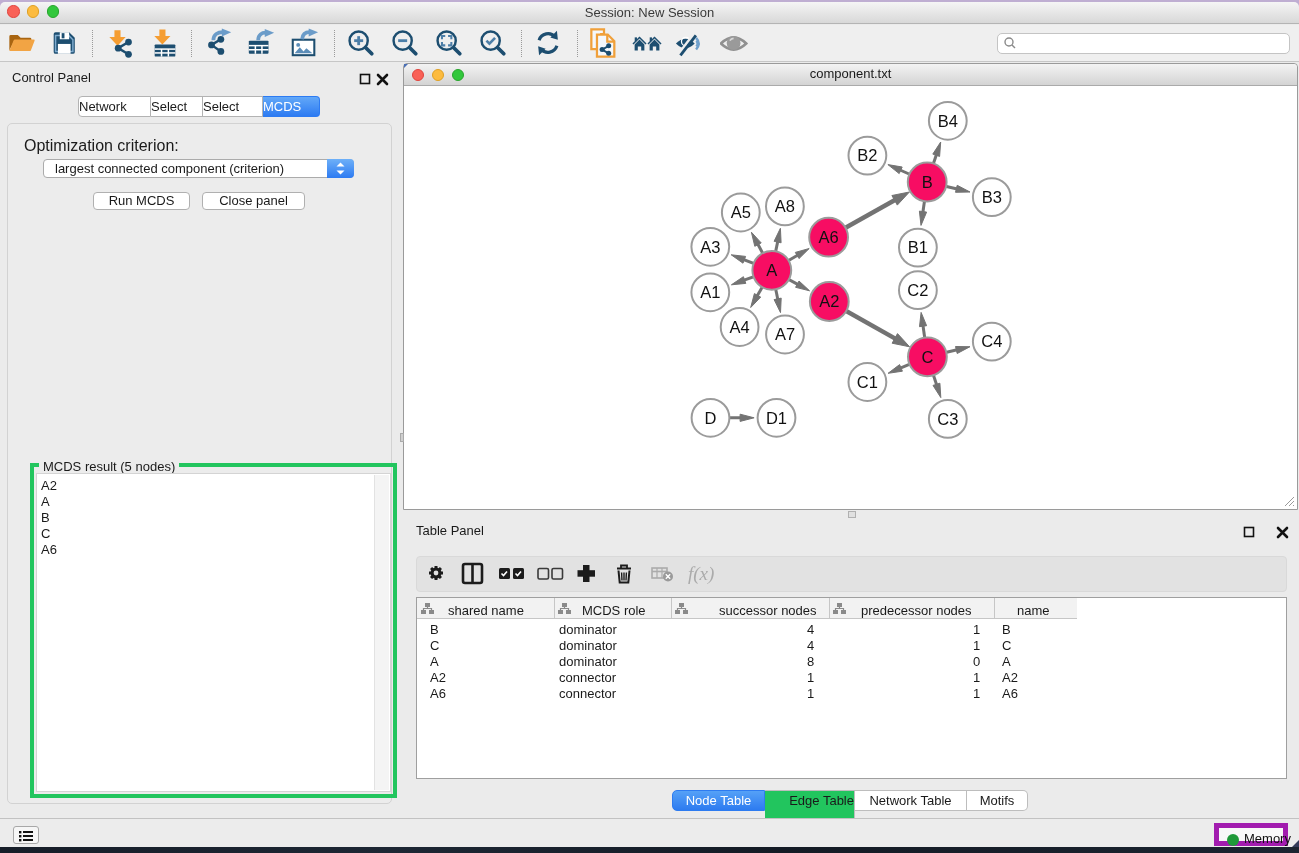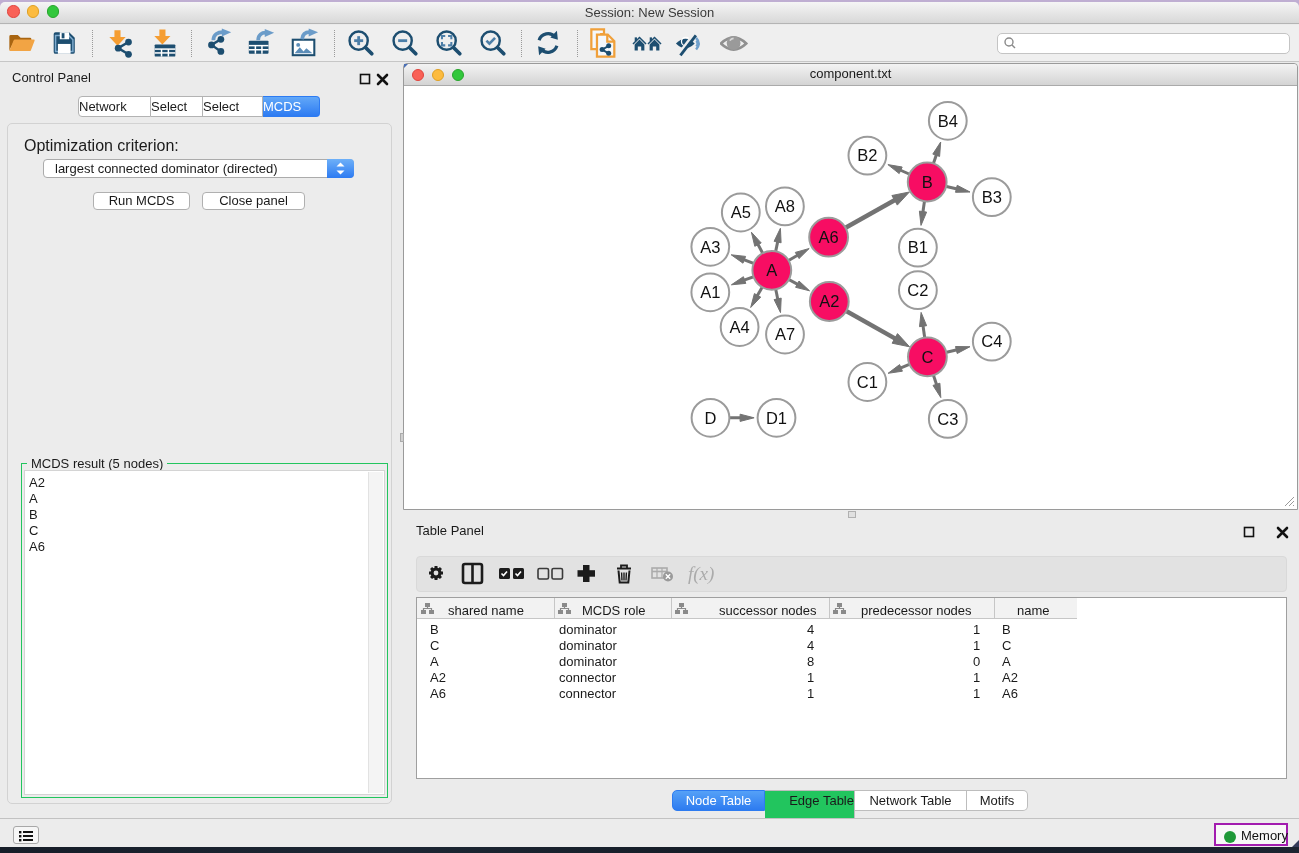--- a/index.html
+++ b/index.html
@@ -179,30 +179,30 @@
 <svg style="position:absolute;left:376px;top:73px" width="13" height="13" viewBox="0 0 13 13">
     <path d="M2,2 L11,11 M11,2 L2,11" stroke="#111" stroke-width="2.6" stroke-linecap="round"></path>
   </svg>
 <div class="tab" style="left:78px;width:73px;border-left:1px solid #b3b3b3;border-radius:4px 0 0 4px">Network</div>
 <div class="tab" style="left:151px;width:52px">Select</div>
 <div class="tab" style="left:203px;width:60px">Select</div>
 <div class="tab" style="left:263px;width:57px;background:linear-gradient(#62a8f8,#2d7bf2);color:#fff;border-color:#2d7bf2;border-radius:0 4px 4px 0">MCDS</div>
 <div id="cpane">
  <div style="position:absolute;left:16px;top:13px;width:100%;text-align:left;font-size:16px">Optimization criterion:</div>
  <div style="position:absolute;left:35px;top:35px;width:311px;height:19px;background:#fff;border:1px solid #ababab;border-radius:4px">
-  <div style="position:absolute;left:11px;top:0;font-size:13px;line-height:18px">largest connected dominator (directed)</div>
+  <div style="position:absolute;left:11px;top:0;font-size:13px;line-height:18px">largest connected component (criterion)</div>
   <div style="position:absolute;right:-1px;top:-1px;width:27px;height:19px;background:linear-gradient(#6eb0f8,#2d7bf2);border-radius:0 4px 4px 0">
    <svg width="27" height="19" viewBox="0 0 27 19">
           <path d="M9.5,7.5 L13.5,3.5 L17.5,7.5 z M9.5,11.5 L13.5,15.5 L17.5,11.5 z" fill="#fff"></path>
         </svg>
   </div>
  </div>
  <div class="btn" style="left:85px;top:68px;width:97px">Run MCDS</div>
  <div class="btn" style="left:194px;top:68px;width:103px">Close panel</div>
- <div style="position:absolute;left:13px;top:339px;width:367px;height:335px;border:1px solid #22c55e">
+ <div style="position:absolute;left:22px;top:339px;width:367px;height:335px;border:4px solid #22c55e">
   <div style="position:absolute;left:5px;top:-8px;background:#ececec;padding:0 4px;font-size:13px">MCDS result (5 nodes)</div>
   <div style="position:absolute;left:2px;top:6px;right:2px;bottom:2px;background:#fff;border:1px solid #d4d4d4">
    <div style="position:absolute;right:1px;top:1px;bottom:1px;width:15px;background:#f4f4f4;border-left:1px solid #e2e2e2"></div>
    <div style="position:absolute;left:4px;top:4px;font-size:13px;line-height:16px">A2<br>A<br>B<br>C<br>A6</div>
   </div>
  </div>
 </div>
 <div id="netwin">
  <div style="position:absolute;left:0;top:0;width:0;height:0;border-top:4px solid #4a6fb5;border-right:4px solid transparent;z-index:3"></div>
  <div id="nw-title">
@@ -455,19 +455,19 @@
           <line x1="9" y1="9" x2="19" y2="9"></line>
           <line x1="9" y1="13" x2="19" y2="13"></line>
         </g>
    <g fill="#111">
           <rect x="5" y="4" width="2.4" height="2.4"></rect>
           <rect x="5" y="8" width="2.4" height="2.4"></rect>
           <rect x="5" y="12" width="2.4" height="2.4"></rect>
         </g>
   </svg>
  </div>
- <div style="position:absolute;left:1214px;top:4px;width:74px;height:23px;background:#f8f8f8;border:2px solid #a21caf">
+ <div style="position:absolute;left:1214px;top:4px;width:74px;height:23px;background:#f8f8f8;border:5px solid #a21caf">
   <div style="position:absolute;left:8px;top:5.5px;width:12px;height:12px;border-radius:50%;background:#1f9939"></div>
   <div style="position:absolute;left:25px;top:0;font-size:13px;line-height:22px;color:#111">Memory</div>
  </div>
 </div>
 <div style="position:absolute;right:0;top:840px;width:0;height:0;border-bottom:8px solid #343c5a;border-left:8px solid transparent"></div>
 <div id="desktop"></div>
 
 </body></html>

